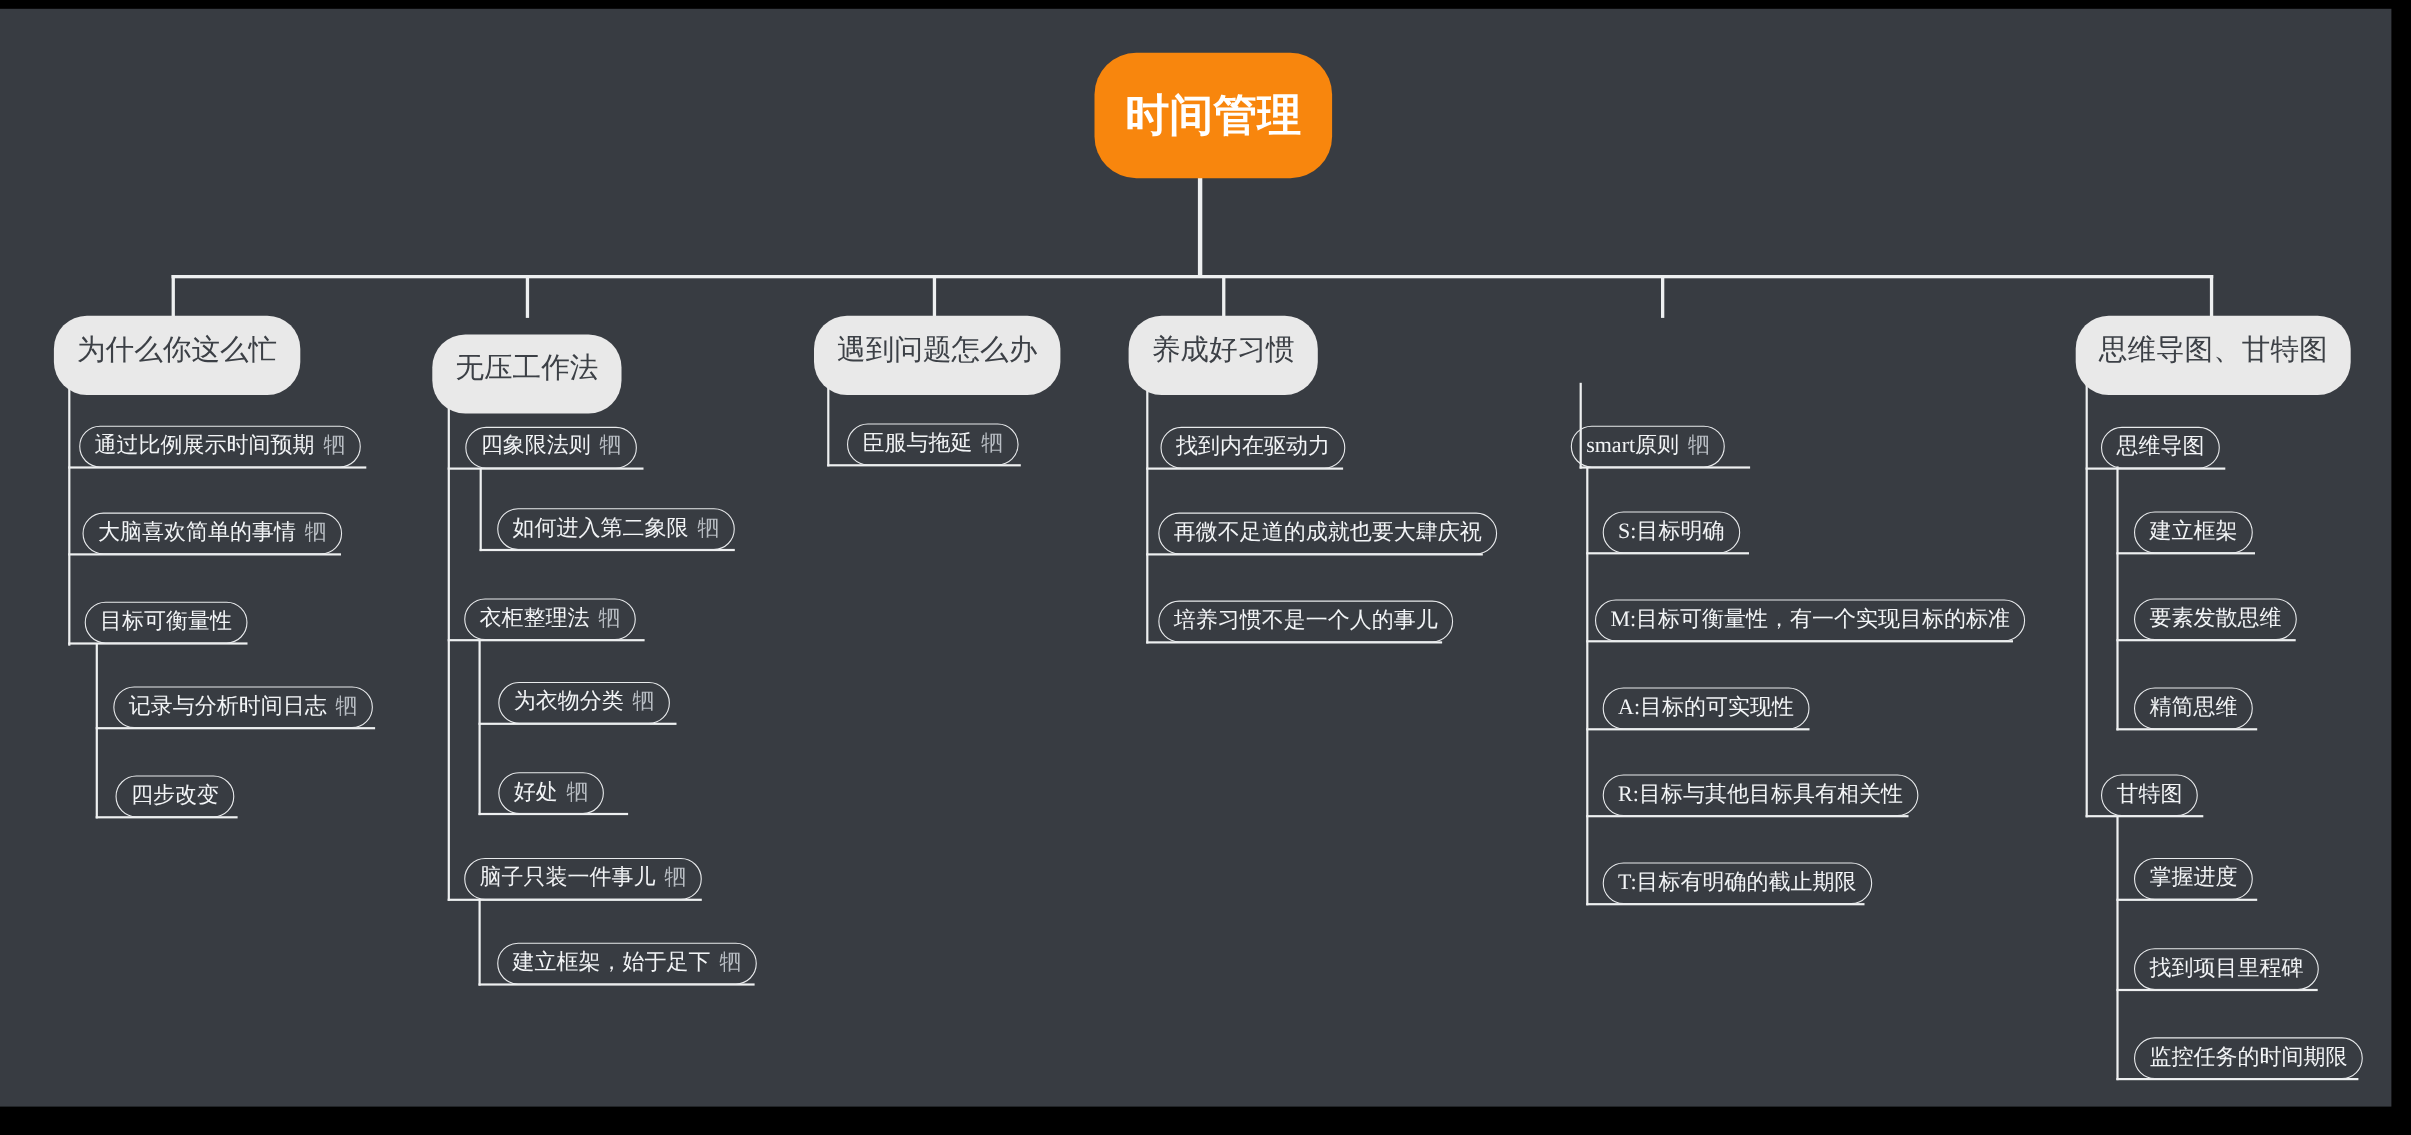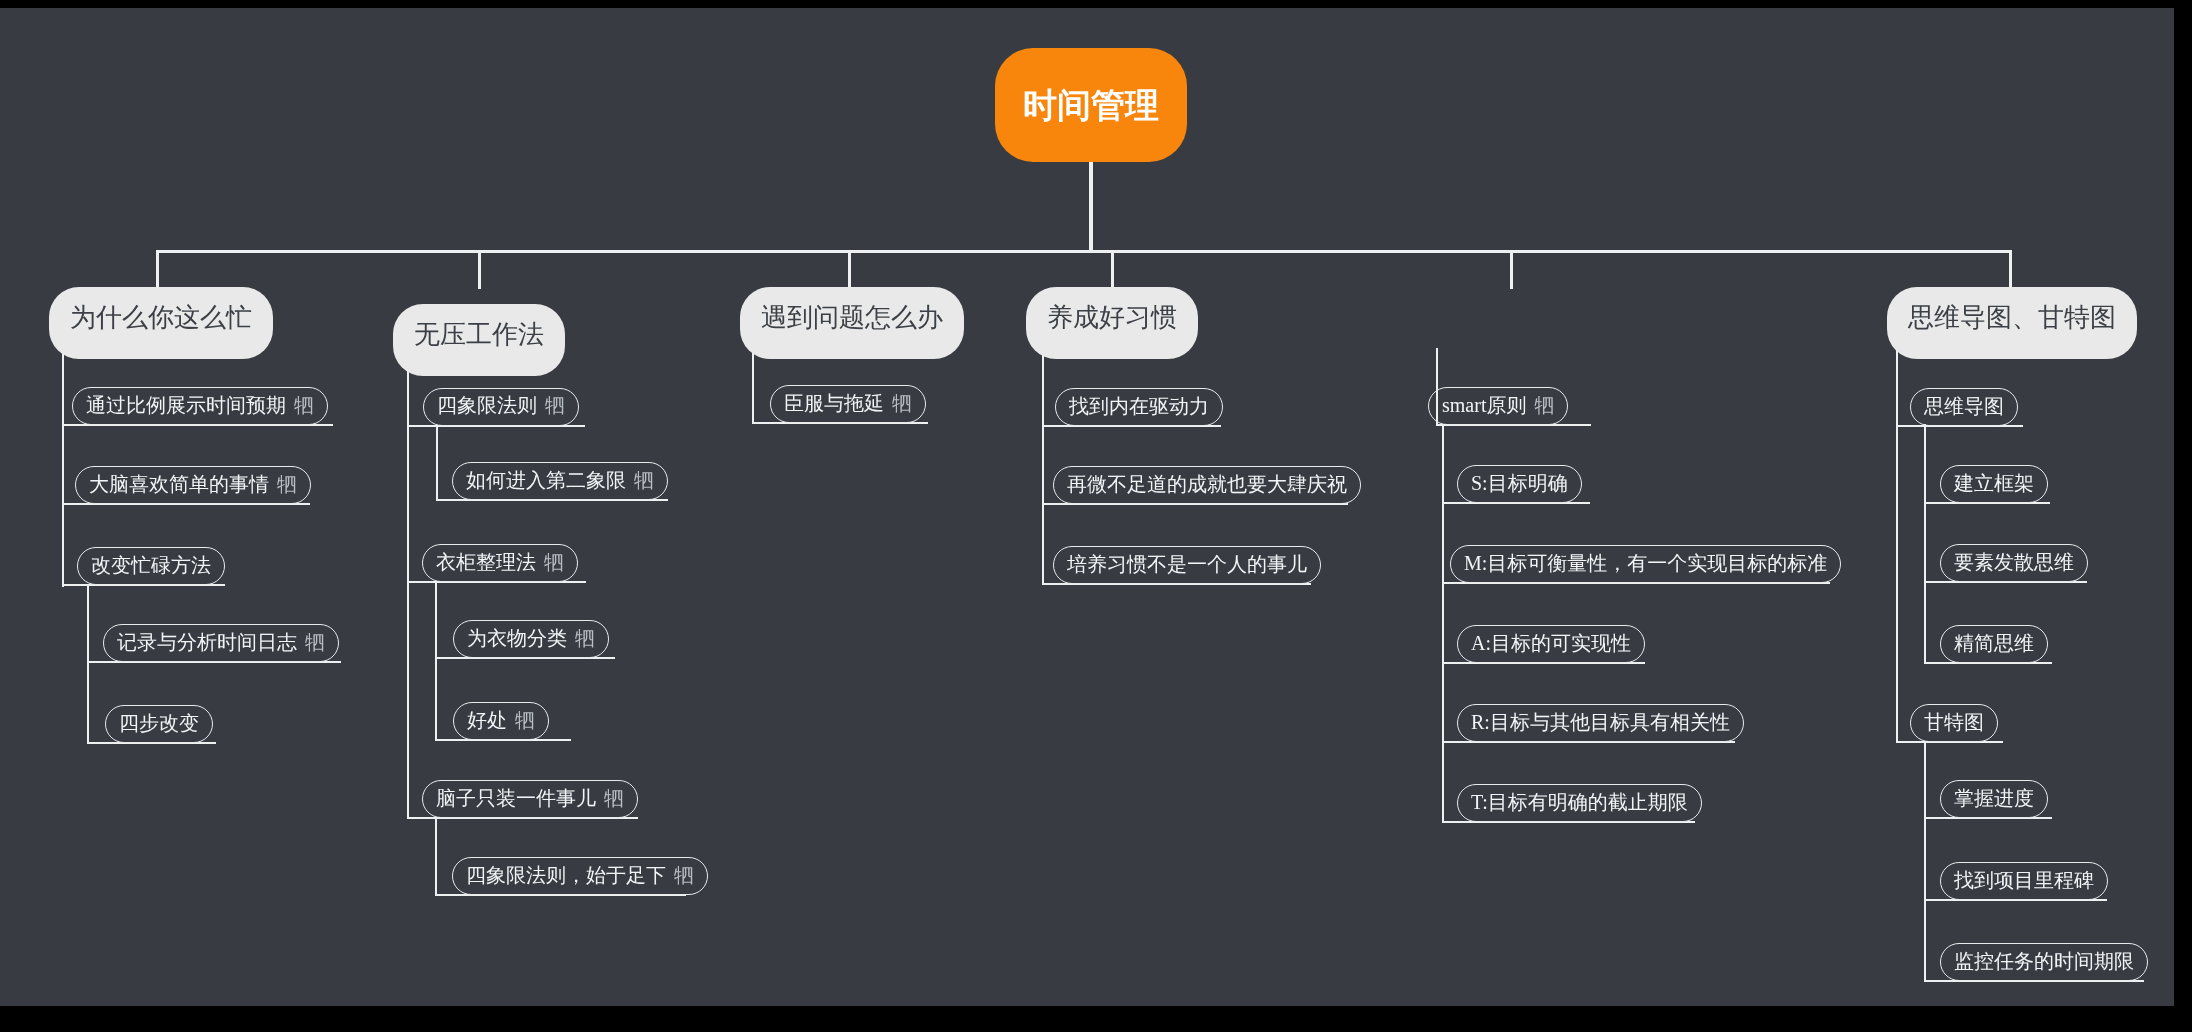--- a/index.html
+++ b/index.html
@@ -2,21 +2,21 @@
 <html><head>
 <meta charset="utf-8">
 <style>
   html,body{margin:0;padding:0;background:#000;}
   #screen{position:relative;width:2192px;height:1032px;background:#383c42;overflow:hidden;
           font-family:"Liberation Serif","DejaVu Serif",serif;}
   .strip{position:absolute;background:#000;}
   .ln{position:absolute;background:#eef0f1;}
   .topic{position:absolute;box-sizing:border-box;white-space:nowrap;}
   .root{position:absolute;height:114px;line-height:114px;padding:0 28px;background:#f8860d;
-        color:#ffffff;font-weight:bold;font-size:34px;border-radius:38px;white-space:nowrap;
+        color:#ffffff;font-weight:bold;font-size:40px;border-radius:38px;white-space:nowrap;
         font-family:"Liberation Sans","DejaVu Sans",sans-serif;}
   .l1{height:72px;line-height:61px;padding:0 21px;background:#e9e9e9;color:#3c4046;
       font-size:26px;border-radius:30px;}
   .l2{height:38px;line-height:35px;padding:0 13px;border:1.5px solid #e8eaec;
       border-radius:19px;color:#f2f4f6;font-size:20px;background:transparent;}
   .tag{color:#b9bec4;margin-left:8px;}
 </style>
 </head>
 <body>
 
@@ -89,21 +89,21 @@
   <div class="topic l1" style="left:1026px;top:287px;">养成好习惯</div>
   <div class="topic l1" style="left:1887px;top:287px;">思维导图、甘特图</div>
 
   <div class="topic l2" style="left:72px;top:387px;">
     <span>通过比例展示时间预期</span><span class="tag">牭</span>
   </div>
   <div class="topic l2" style="left:75px;top:466px;">
     <span>大脑喜欢简单的事情</span><span class="tag">牭</span>
   </div>
   <div class="topic l2" style="left:77px;top:547px;">
-    <span>改变忙碌方法</span>
+    <span>目标可衡量性</span>
   </div>
   <div class="topic l2" style="left:103px;top:624px;">
     <span>记录与分析时间日志</span><span class="tag">牭</span>
   </div>
   <div class="topic l2" style="left:105px;top:705px;">
     <span>四步改变</span>
   </div>
 
   <div class="topic l2" style="left:423px;top:388px;font-family:Liberation Mono, monospace;">
     <span>四象限法则</span><span class="tag">牭</span>
@@ -117,21 +117,21 @@
   <div class="topic l2" style="left:453px;top:620px;">
     <span>为衣物分类</span><span class="tag">牭</span>
   </div>
   <div class="topic l2" style="left:453px;top:702px;">
     <span>好处</span><span class="tag">牭</span>
   </div>
   <div class="topic l2" style="left:422px;top:780px;">
     <span>脑子只装一件事儿</span><span class="tag">牭</span>
   </div>
   <div class="topic l2" style="left:452px;top:857px;">
-    <span>四象限法则，始于足下</span><span class="tag">牭</span>
+    <span>建立框架，始于足下</span><span class="tag">牭</span>
   </div>
 
   <div class="topic l2" style="left:770px;top:385px;">
     <span>臣服与拖延</span><span class="tag">牭</span>
   </div>
 
   <div class="topic l2" style="left:1055px;top:388px;">
     <span>找到内在驱动力</span>
   </div>
   <div class="topic l2" style="left:1053px;top:466px;">

